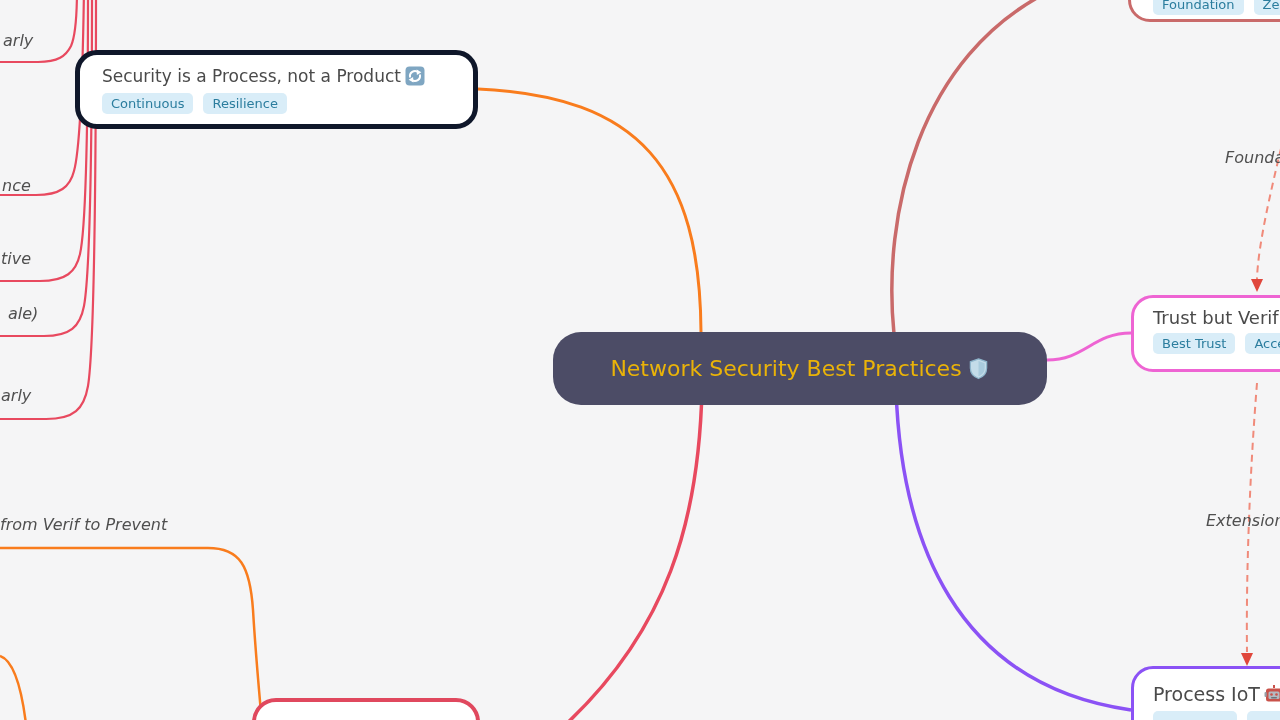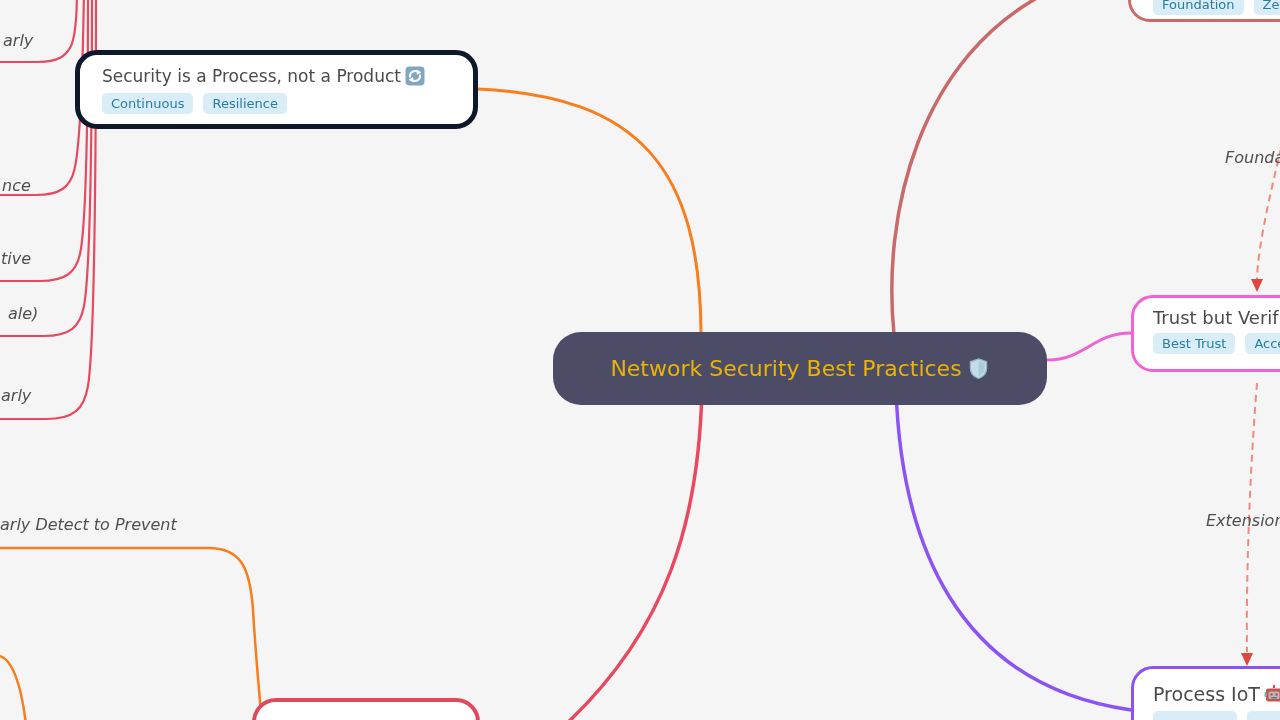--- a/index.html
+++ b/index.html
@@ -94,21 +94,21 @@
   </g>
   <polygon fill="#e0473c" points="1251,279 1263,279 1257,292"></polygon>
   <polygon fill="#e0473c" points="1241,653 1253,653 1247,666"></polygon>
 </svg>
 
 <div class="edge-label" style="left:3px;top:31px">arly</div>
 <div class="edge-label" style="left:2px;top:176px">nce</div>
 <div class="edge-label" style="left:1px;top:249px">tive</div>
 <div class="edge-label" style="left:8px;top:304px">ale)</div>
 <div class="edge-label" style="left:1px;top:386px">arly</div>
-<div class="edge-label" style="left:0px;top:515px">arly Detect to Prevent</div>
+<div class="edge-label" style="left:0px;top:515px">from Verif to Prevent</div>
 <div class="edge-label" style="left:1225px;top:148px">Founda</div>
 <div class="edge-label" style="left:1206px;top:511px">Extension</div>
 
 <div class="node" id="center-node">
   <span>Network Security Best Practices</span>
   <span class="icon">
     <svg width="23" height="23" viewBox="0 0 24 24">
       <path d="M12 2 L20.5 5 V11.5 C20.5 17.5 16.5 20.8 12 22.4 C7.5 20.8 3.5 17.5 3.5 11.5 V5 Z" fill="#c4dce9" stroke="#8fb6cc" stroke-width="1.3"></path>
       <path d="M12 4.2 L18.4 6.5 V11.5 C18.4 16 15.4 18.8 12 20.2 Z" fill="#a9cbdd"></path>
     </svg>

